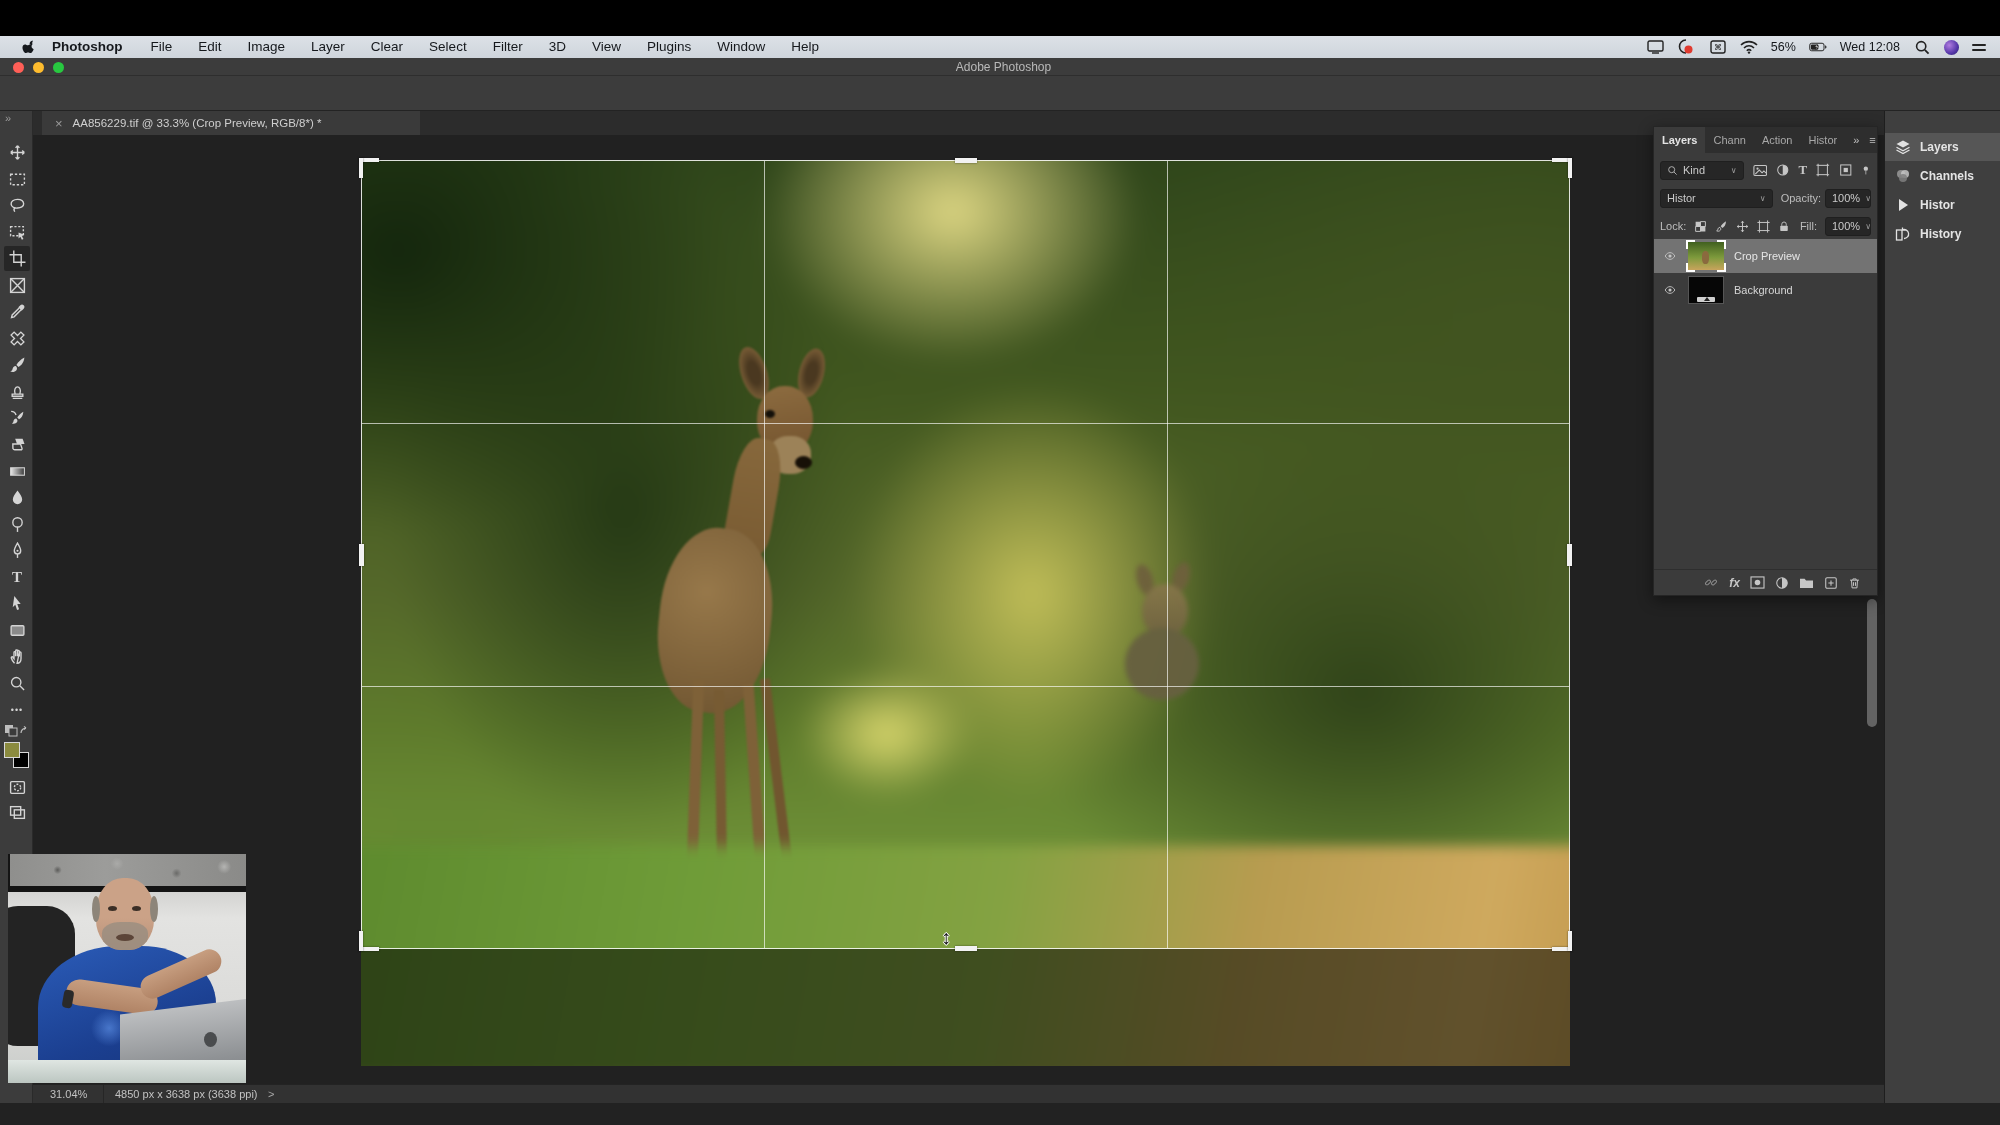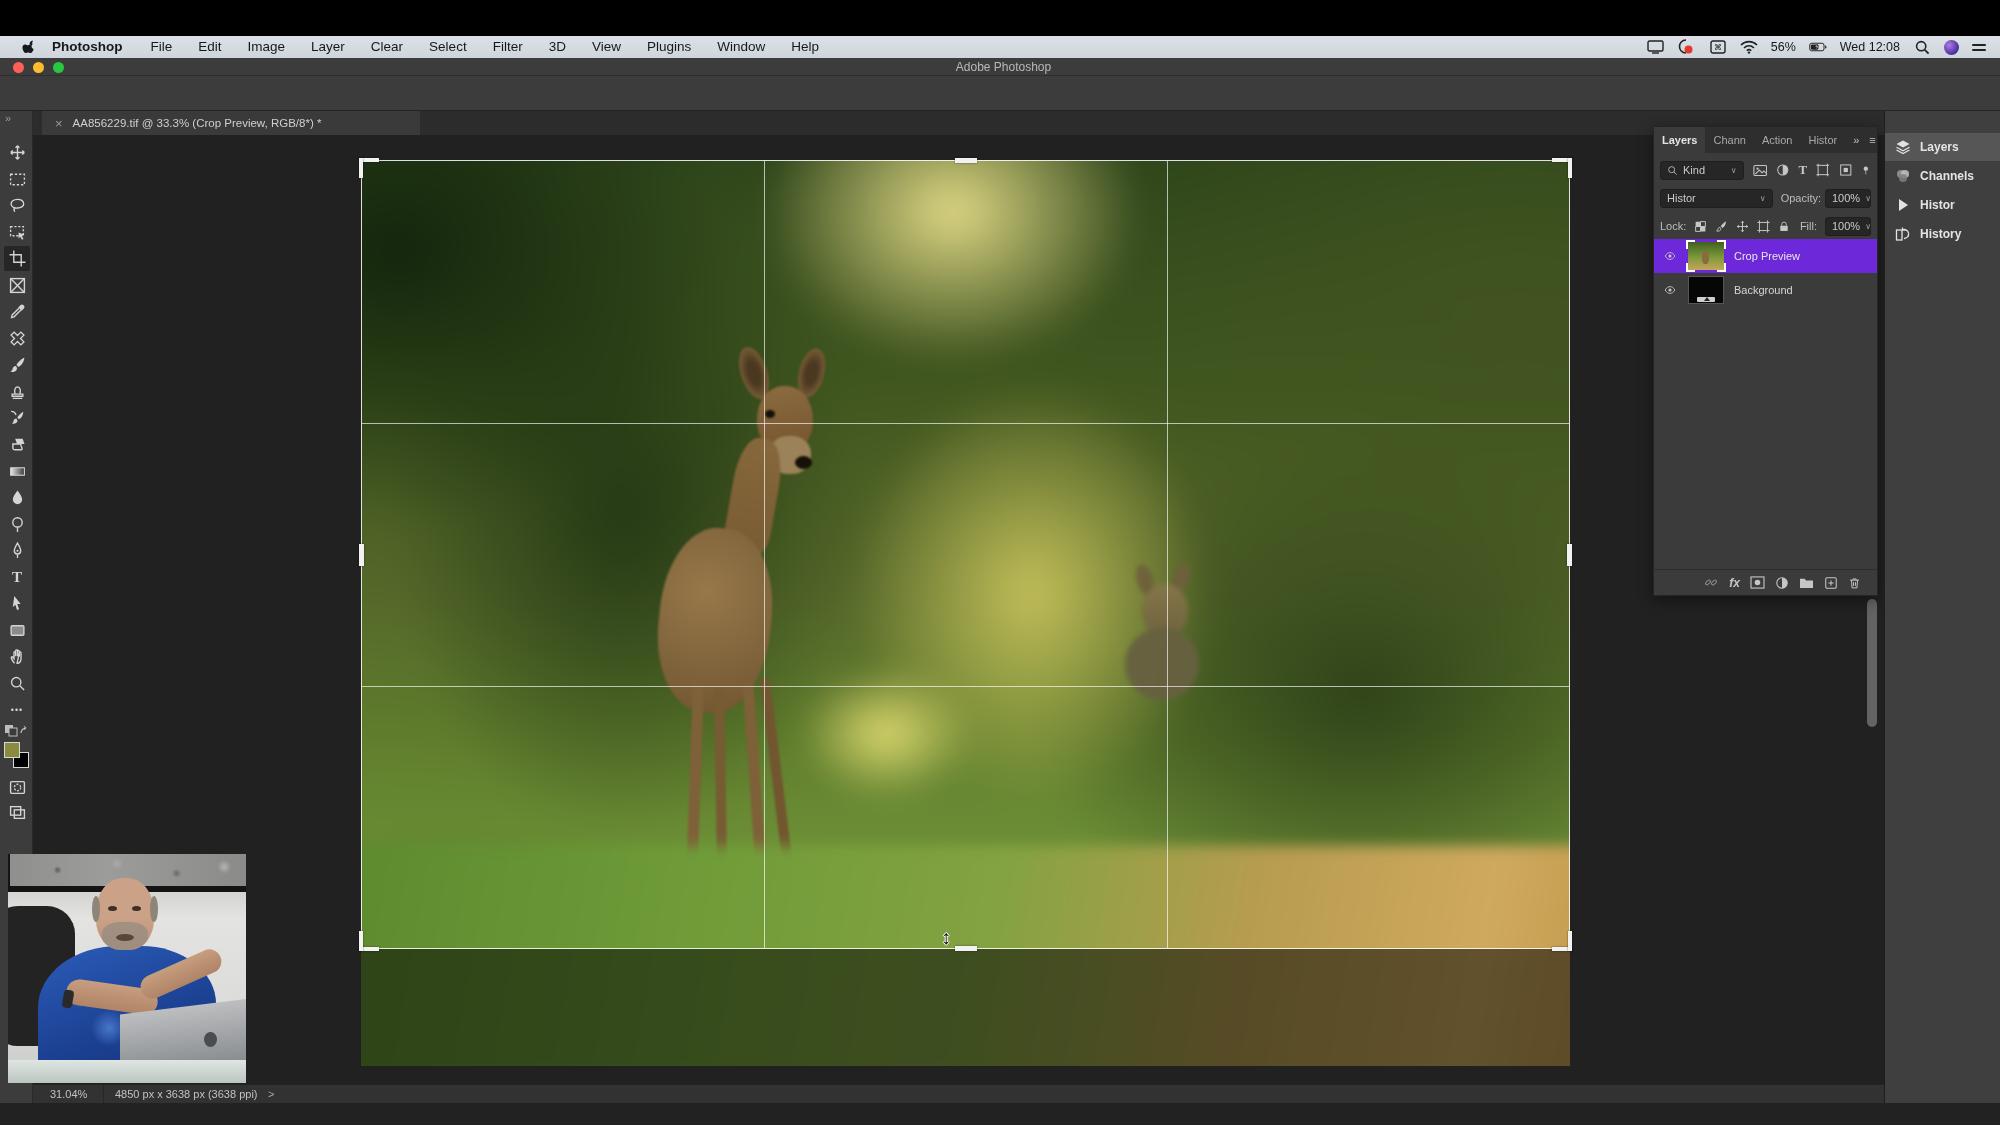--- a/index.html
+++ b/index.html
@@ -82,21 +82,21 @@
   
   .lpanel { left:1653px; top:90px; width:225px; height:470px; background:#3b3b3b; border:1px solid #252525; box-shadow:0 4px 14px rgba(0,0,0,.45); color:#cfcfcf; font-size:11px; }
   .ltabs { position:absolute; left:0; top:0; right:0; height:26px; background:#2e2e2e; display:flex; align-items:stretch; }
   .ltab { padding:0 8px; display:flex; align-items:center; color:#a8a8a8; }
   .ltab.active { background:#3b3b3b; color:#e4e4e4; font-weight:700; }
   .lrow { position:absolute; left:0; right:0; display:flex; align-items:center; }
   .lwell { background:#262626; border:1px solid #1f1f1f; border-radius:3px; height:19px; display:flex; align-items:center; padding:0 6px; color:#cacaca; }
   .psvg { stroke:#c6c6c6; fill:none; stroke-width:1.2; }
   .psvg .f { fill:#c6c6c6; stroke:none; }
   .layer-row { position:absolute; left:0; right:0; height:34px; display:flex; align-items:center; }
-  .layer-row.sel { background:#6d28d9; }
+  .layer-row.sel { background:#737373; }
   .thumb { width:36px; height:28px; position:relative; margin-right:10px; }
   .lbot { position:absolute; left:0; right:0; bottom:0; height:26px; border-top:1px solid #2e2e2e; display:flex; align-items:center; justify-content:flex-end; gap:10px; padding-right:16px; }
 
   
   .dock { left:1884px; top:75px; width:116px; height:992px; background:#3f3f3f; border-left:1px solid #1e1e1e; color:#e4e4e4; font-size:12px; }
   .dock-btn { position:absolute; left:0; width:116px; height:28px; display:flex; align-items:center; gap:9px; padding-left:10px; font-weight:700; }
   .dock-btn.active { background:#565656; }
 
   
   .webcam { left:8px; top:818px; width:238px; height:229px; overflow:hidden; background:linear-gradient(180deg,#bdbdbb 0,#e3e3e1 28%,#dbdbd9 70%,#c8cbc8 100%); }

